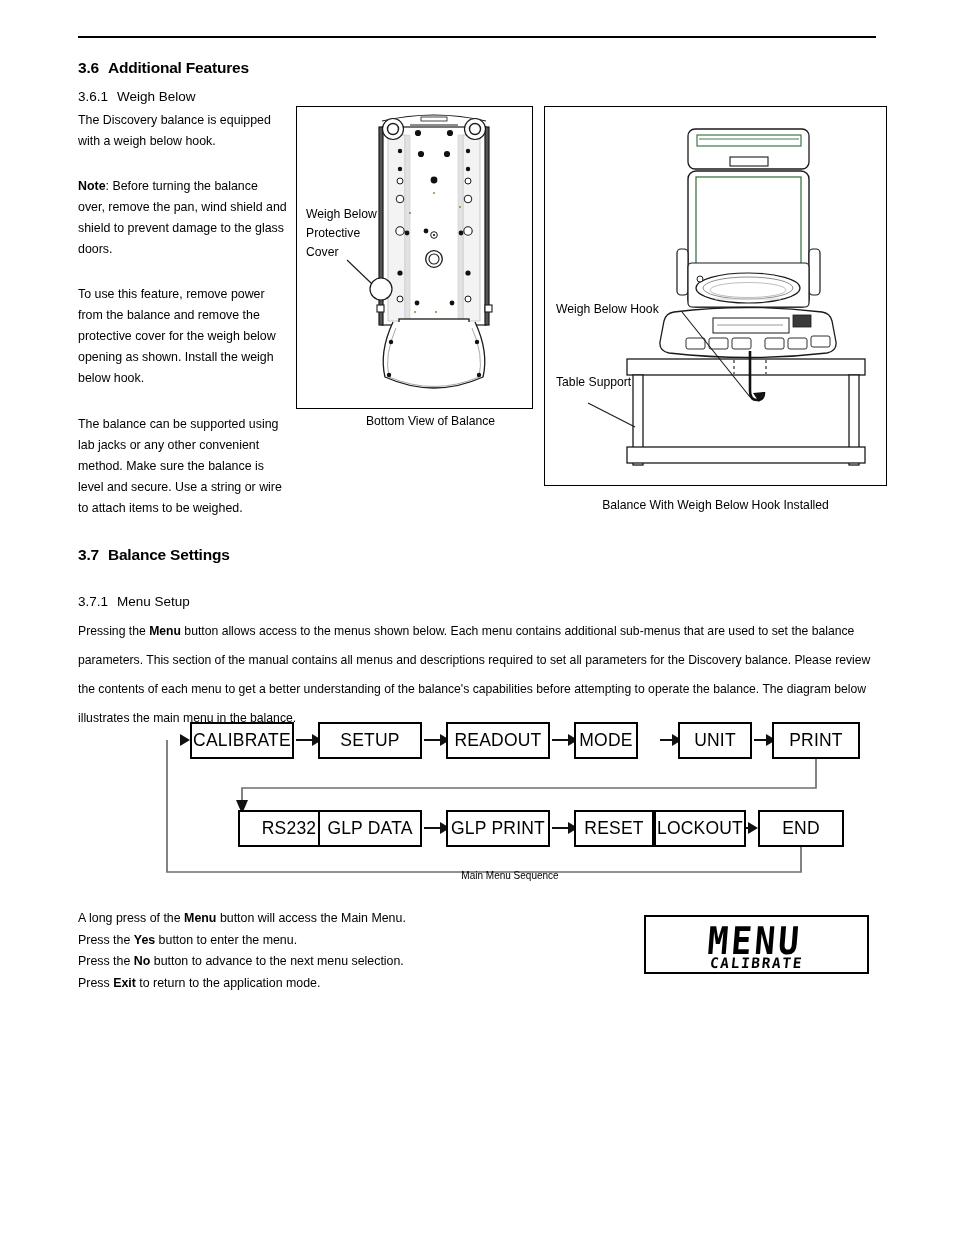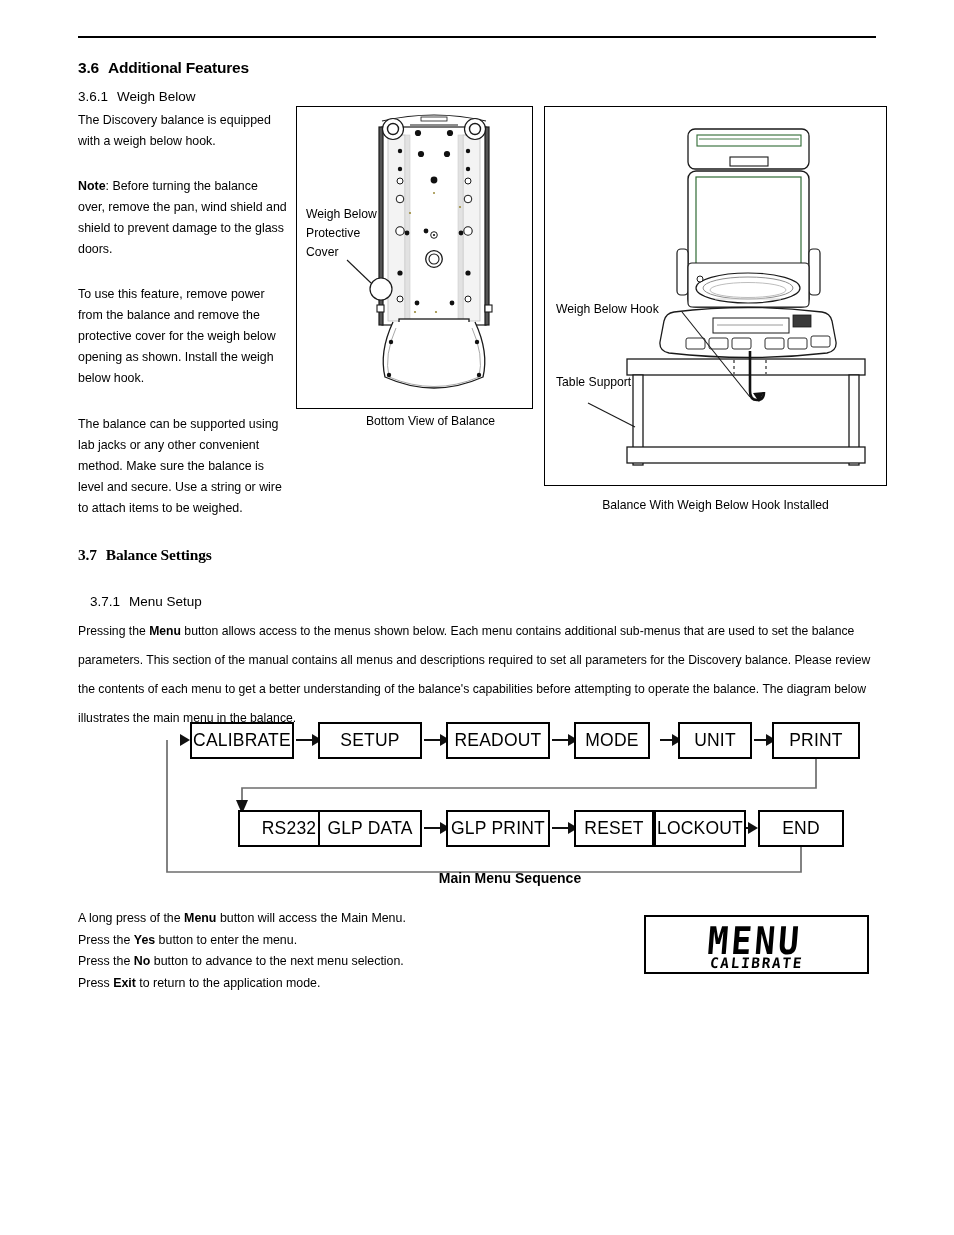--- a/index.html
+++ b/index.html
@@ -133,22 +133,21 @@
     font-size: 17.5px;
     letter-spacing: 0.2px;
     background: #fff;
     height: 37px;
   }
   .flow-caption {
     position: absolute;
     left: 150px; top: 870px;
     width: 720px;
     text-align: center;
-    font-size: 14px;
-    font-weight: bold;
+    font-size: 10px;
   }
 
   
   .lcd {
     position: absolute;
     left: 644px; top: 915px;
     width: 225px;
     height: 59px;
     border: 2.6px solid #000;
     box-sizing: border-box;
@@ -359,25 +358,25 @@
       </g>
     </svg>
   </div>
 
   <div class="fig-label" style="left:556px; top:300px;">Weigh Below Hook</div>
 
   <div class="fig-label" style="left:556px; top:373px;">Table Support</div>
 
   <div class="fig-caption" style="left:544px; top:498px; width:343px;">Balance With Weigh Below Hook Installed</div>
 
-  <div class="h2" style="left:78px; top:546px;font-family:Liberation Serif, serif;">
+  <div class="h2" style="left:78px; top:546px;">
     <span class="num">3.7</span><span>Balance Settings</span>
   </div>
 
-  <div class="h3" style="left:90px; top:594px;text-align:center;">
+  <div class="h3" style="left:78px; top:594px;text-align:center;">
     <span class="num">3.7.1</span><span>Menu Setup</span>
   </div>
 
   <div class="wide-text" style="top:617px;">
     <span>Pressing the </span><b>Menu</b><span> button allows access to the menus shown below.  Each menu contains additional sub-menus that are used to set the balance parameters.  This section of the manual contains all menus and descriptions required to set all parameters for the Discovery balance. Please review the contents of each menu to get a better understanding of the balance's capabilities before attempting to operate the balance. The diagram below illustrates the main menu in the balance.</span>
   </div>
 
   <div class="flow">
 
     <svg class="art" style="left:0; top:0;" width="720" height="170" viewBox="0 0 720 170">
@@ -424,21 +423,21 @@
 
     <div class="fbox" style="left:40px;  top:10px;  width:104px;">
         <span>CALIBRATE</span>
       </div>
     <div class="fbox" style="left:168px; top:10px;  width:104px;">
         <span>SETUP</span>
       </div>
     <div class="fbox" style="left:296px; top:10px;  width:104px;">
         <span>READOUT</span>
       </div>
-    <div class="fbox" style="left:424px; top:10px;  width:76px;">
+    <div class="fbox" style="left:424px; top:10px;  width:64px;">
         <span>MODE</span>
       </div>
     <div class="fbox" style="left:528px; top:10px;  width:74px;">
         <span>UNIT</span>
       </div>
     <div class="fbox" style="left:622px; top:10px;  width:88px;">
         <span>PRINT</span>
       </div>
 
     <div class="fbox" style="left:40px;  top:98px;  width:102px;margin-left:48px;">

